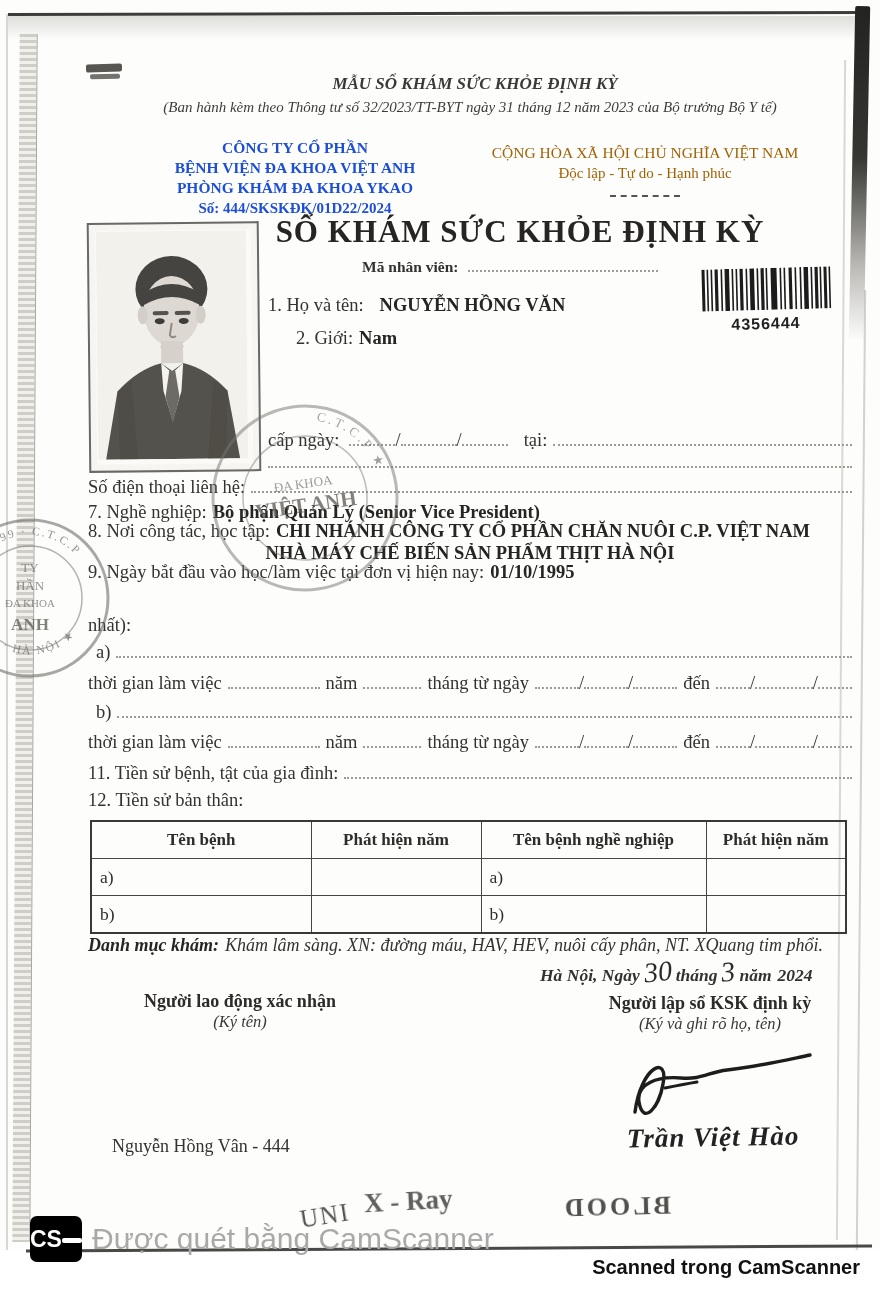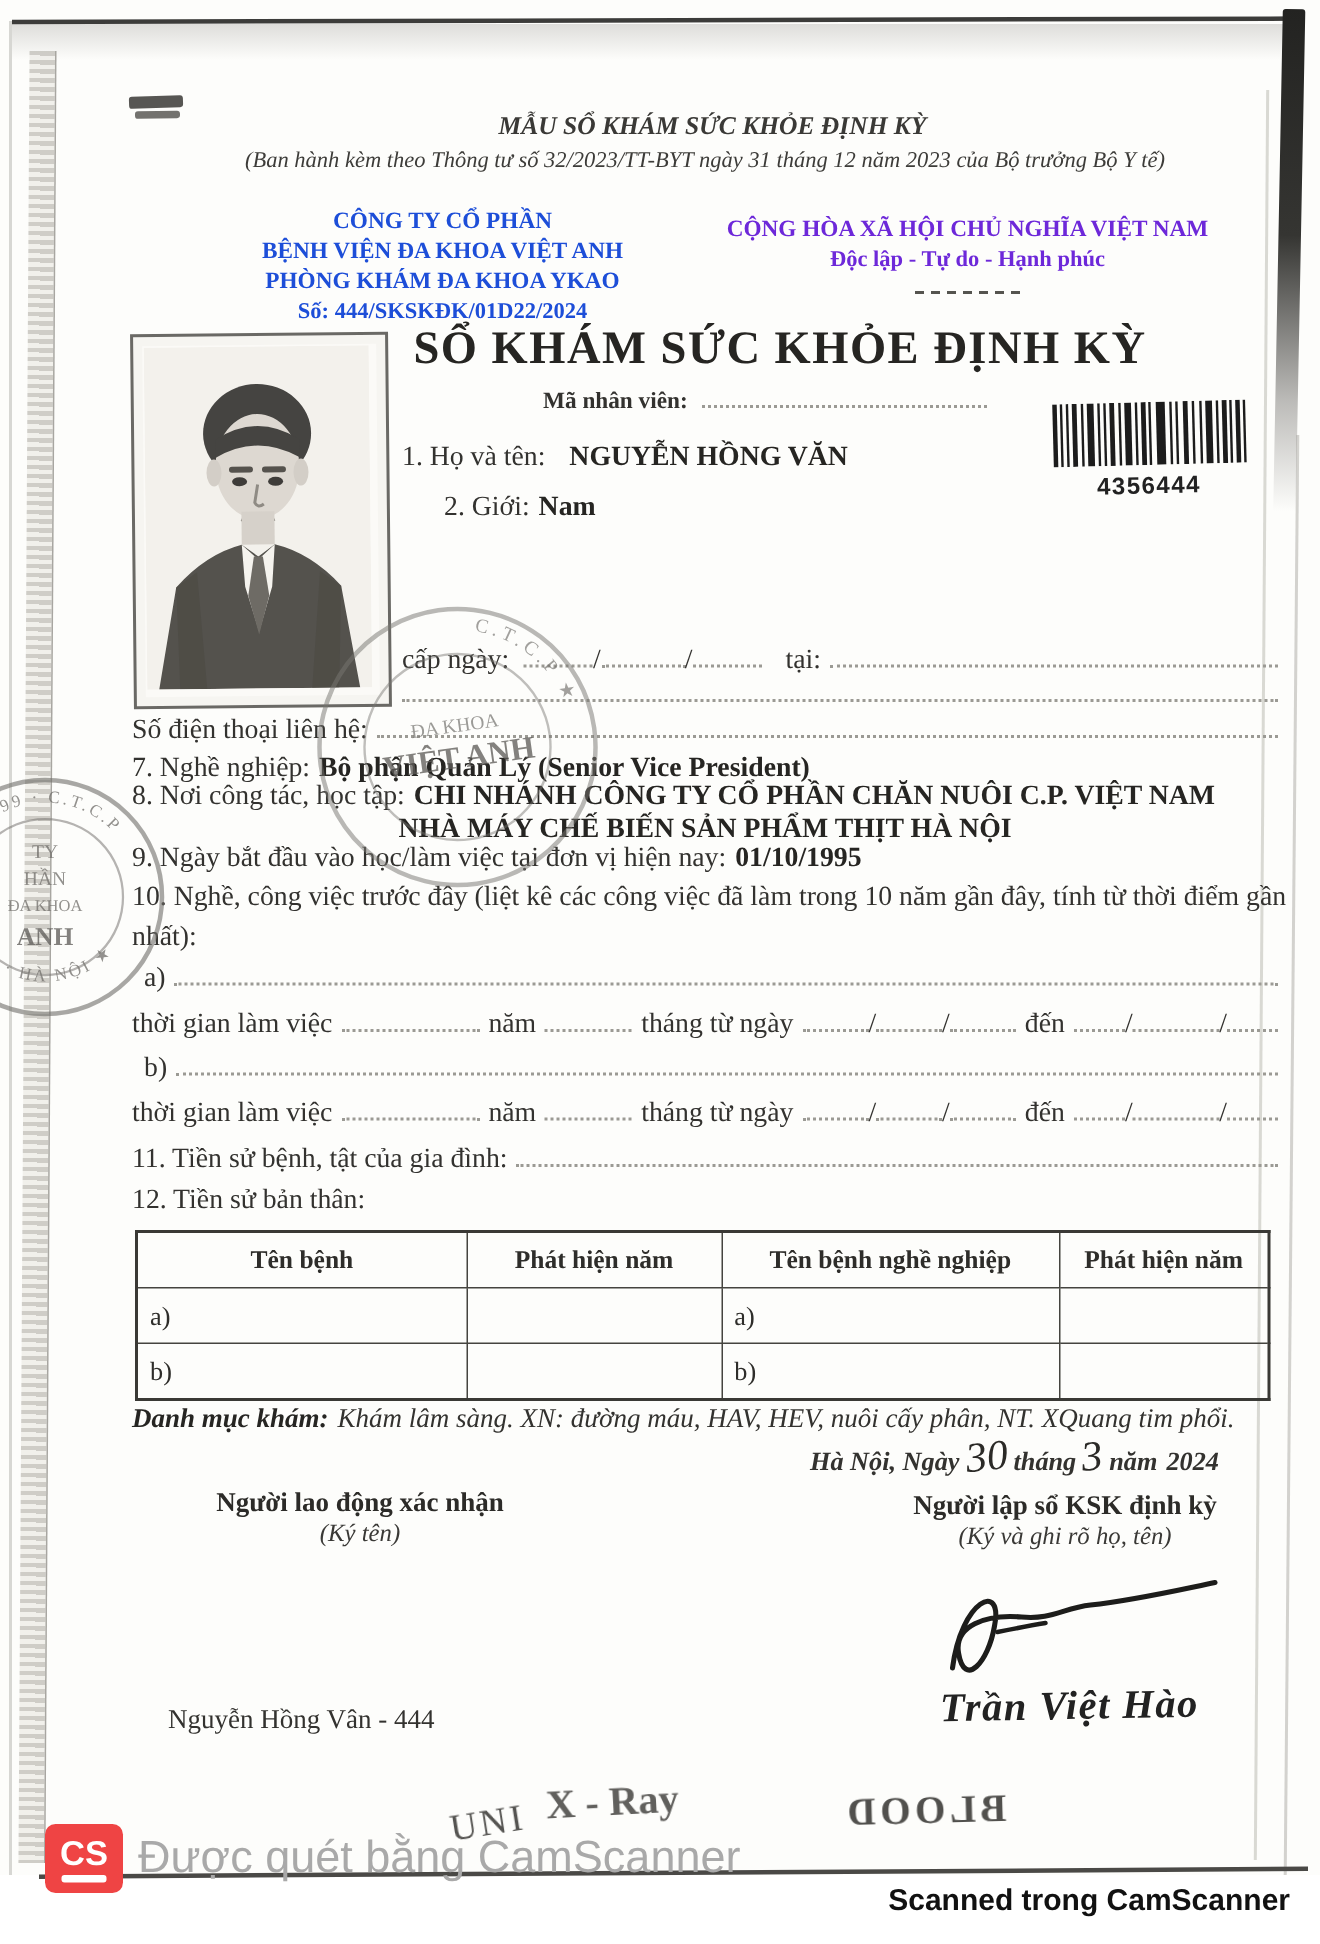--- a/index.html
+++ b/index.html
@@ -32,21 +32,21 @@
   .below-page{left:0;top:1250px;width:880px;height:46px;background:#ffffff;}
   .binding{left:16px;top:34px;width:17px;height:1208px;opacity:.85;transform:rotate(.35deg);
     background:repeating-linear-gradient(180deg,#c7c5bf 0 3px,#efeee9 3px 6px);
     border-right:1px solid #9a9892;}
   .smudge1{left:86px;top:64px;width:36px;height:8px;background:#454440;border-radius:2px;transform:rotate(-2deg);opacity:.9;}
   .smudge2{left:90px;top:74px;width:30px;height:5px;background:#504f4b;border-radius:2px;transform:rotate(-1deg);opacity:.8;}
   
   .form-title{left:80px;top:74px;width:790px;font-size:17px;font-weight:bold;font-style:italic;color:#3a3936;}
   .form-subtitle{left:70px;top:99px;width:800px;font-size:15px;font-style:italic;color:#3d3c39;}
   .org-block{left:140px;top:138px;width:310px;font-size:15.5px;font-weight:bold;line-height:20px;color:#1d4ed8;}
-  .nat-block{left:470px;top:142px;width:350px;font-size:15.5px;font-weight:bold;line-height:21px;color:#6d28d9;}
+  .nat-block{left:470px;top:142px;width:350px;font-size:15.5px;font-weight:normal;line-height:21px;color:#a16207;}
   .nat-rule{display:inline-block;width:70px;height:3px;border-top:2px dashed #55544f;margin-top:4px;}
   
   .photo{left:88px;top:222px;width:168px;height:246px;background:#fbfaf7;
     border:2px solid #6a6965;box-shadow:inset 0 0 0 6px #f6f5f1;transform:rotate(-.6deg);}
   .photo svg{position:absolute;left:7px;top:7px;}
   
   .doc-title{left:250px;top:214px;width:540px;font-size:31px;font-weight:bold;letter-spacing:1px;color:#262522;}
   .mnv{left:362px;top:255px;}
   .mnv .lbl{font-size:15.5px;font-weight:bold;}
   
@@ -62,22 +62,22 @@
   .htable td{text-align:left;font-size:17.5px;}
   
   .stamp{opacity:.85;}
   .stamp text{font-family:"Liberation Serif","DejaVu Serif",serif;}
   .bleed{position:absolute;color:#4a4946;font-weight:bold;opacity:.88;
     font-family:"Liberation Serif","DejaVu Serif",serif;filter:blur(.3px);}
   .uni{left:300px;top:1202px;font-size:25px;letter-spacing:2px;transform:rotate(-9deg);font-weight:normal;color:#3e3d3a;}
   .xray{left:364px;top:1186px;font-size:27px;transform:rotate(-3deg);color:#4c4b48;}
   .blood{left:562px;top:1192px;font-size:26px;letter-spacing:3px;transform:scaleX(-1) rotate(1.5deg);color:#3a3936;}
   
-  .cs-badge{left:30px;top:1216px;width:52px;height:46px;background:#ef4444;border-radius:7px;
-    display:flex;align-items:center;justify-content:center;flex-direction:column;}
+  .cs-badge{left:30px;top:1216px;width:52px;height:46px;background:#000000;border-radius:7px;
+    display:flex;align-items:center;justify-content:center;flex-direction:row;}
   .cs-badge .cs-txt{color:#ffffff;font-family:"Liberation Sans","DejaVu Sans",sans-serif;font-weight:bold;font-size:23px;line-height:24px;}
   .cs-badge .cs-bar{width:30px;height:5px;background:#ffffff;border-radius:2px;margin-top:3px;}
   .cs-watermark{left:92px;top:1222px;font-family:"Liberation Sans","DejaVu Sans",sans-serif;
     font-size:30px;color:#a9a9a9;}
   .cs-footer{left:540px;top:1256px;width:320px;text-align:right;
     font-family:"Liberation Sans","DejaVu Sans",sans-serif;font-size:20px;font-weight:600;color:#111;}
   
   .date-line{left:540px;top:962px;font-size:17.5px;font-style:italic;font-weight:bold;color:#33322f;display:flex;align-items:baseline;}
   .hand{font-size:28px;line-height:20px;font-style:italic;font-weight:normal;display:inline-block;transform:rotate(-6deg);margin:0 4px;color:#2b2a27;}
   .sig-title{font-size:18px;font-weight:bold;color:#2c2b28;}
@@ -222,23 +222,20 @@
 
   <div class="row b" style="left:88px;top:541px;width:764px;justify-content:center;">
     <span>NHÀ MÁY CHẾ BIẾN SẢN PHẨM THỊT HÀ NỘI</span>
   </div>
 
   <div class="row" style="left:88px;top:560px;">
     <span>9. Ngày bắt đầu vào học/làm việc tại đơn vị hiện nay:</span>
     <span class="b gap6">01/10/1995</span>
   </div>
 
-  <div class="row" style="left:88px;top:586px;">
-    <span>10. Nghề, công việc trước đây (liệt kê các công việc đã làm trong 10 năm gần đây, tính từ thời điểm gần</span>
-  </div>
   <div class="row" style="left:88px;top:613px;">
     <span>nhất):</span>
   </div>
 
   <div class="row" style="left:96px;top:640px;width:756px;">
     <span>a)</span>
     <span class="dots gap6 grow"></span>
   </div>
 
   <div class="row" style="left:88px;top:671px;width:764px;">

